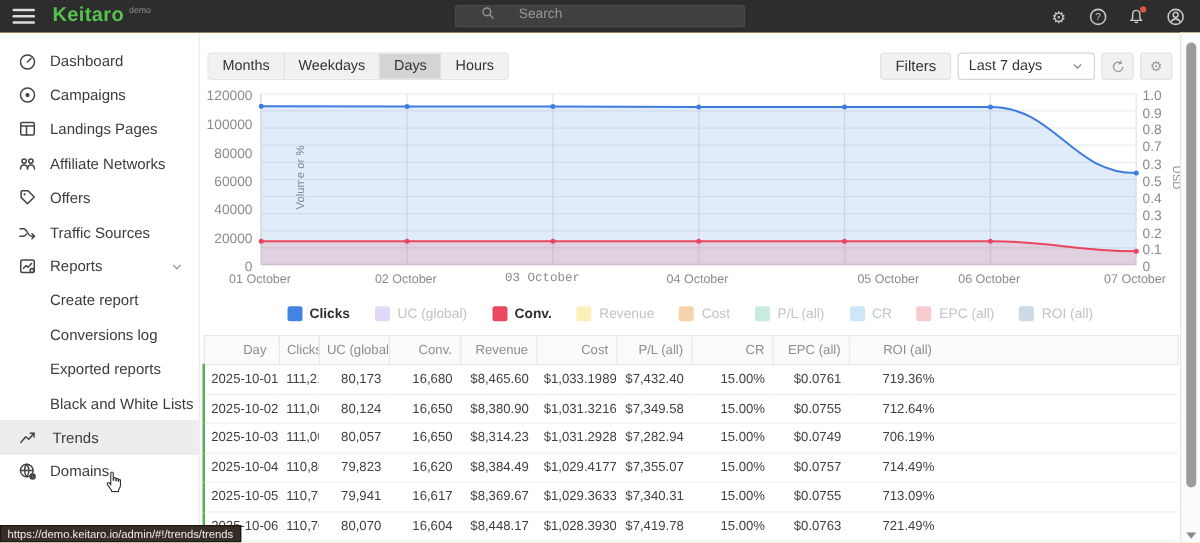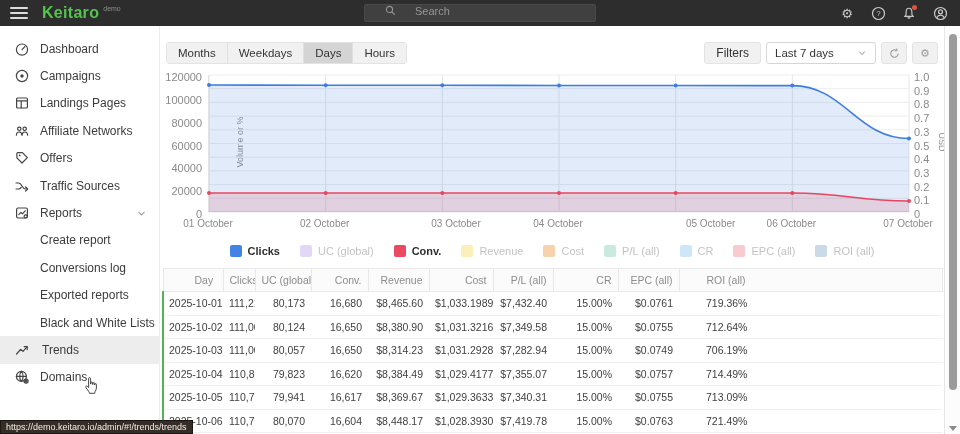--- a/index.html
+++ b/index.html
@@ -346,21 +346,21 @@
           <div class="tick" style="left: 754px; top: 64.5px;">0.5</div>
           <div class="tick" style="left: 754px; top: 78.2px;">0.4</div>
           <div class="tick" style="left: 754px; top: 91.9px;">0.3</div>
           <div class="tick" style="left: 754px; top: 105.6px;">0.2</div>
           <div class="tick" style="left: 754px; top: 119.3px;">0.1</div>
           <div class="tick" style="left: 754px; top: 133px;">0</div>
         </div>
       <div id="x-ticks">
           <div class="xlab" style="left: 48px; top: 143px;">01 October</div>
           <div class="xlab" style="left: 164.667px; top: 143px;">02 October</div>
-          <div class="xlab" style="left: 296px; top: 143px;">03 October</div>
+          <div class="xlab" style="left: 274px; top: 143px; font-family: Liberation Mono, monospace;">03 October</div>
           <div class="xlab" style="left: 398px; top: 143px;">04 October</div>
           <div class="xlab" style="left: 514.667px; top: 143px; margin-left: 36px;">05 October</div>
           <div class="xlab" style="left: 631.333px; top: 143px;">06 October</div>
           <div class="xlab" style="left: 748px; top: 143px;">07 October</div>
         </div>
     </div>
 
     <div class="legend">
         <span class="lg-item on">
           <span class="lg-chip" style="background: rgb(66, 132, 227);"></span>

